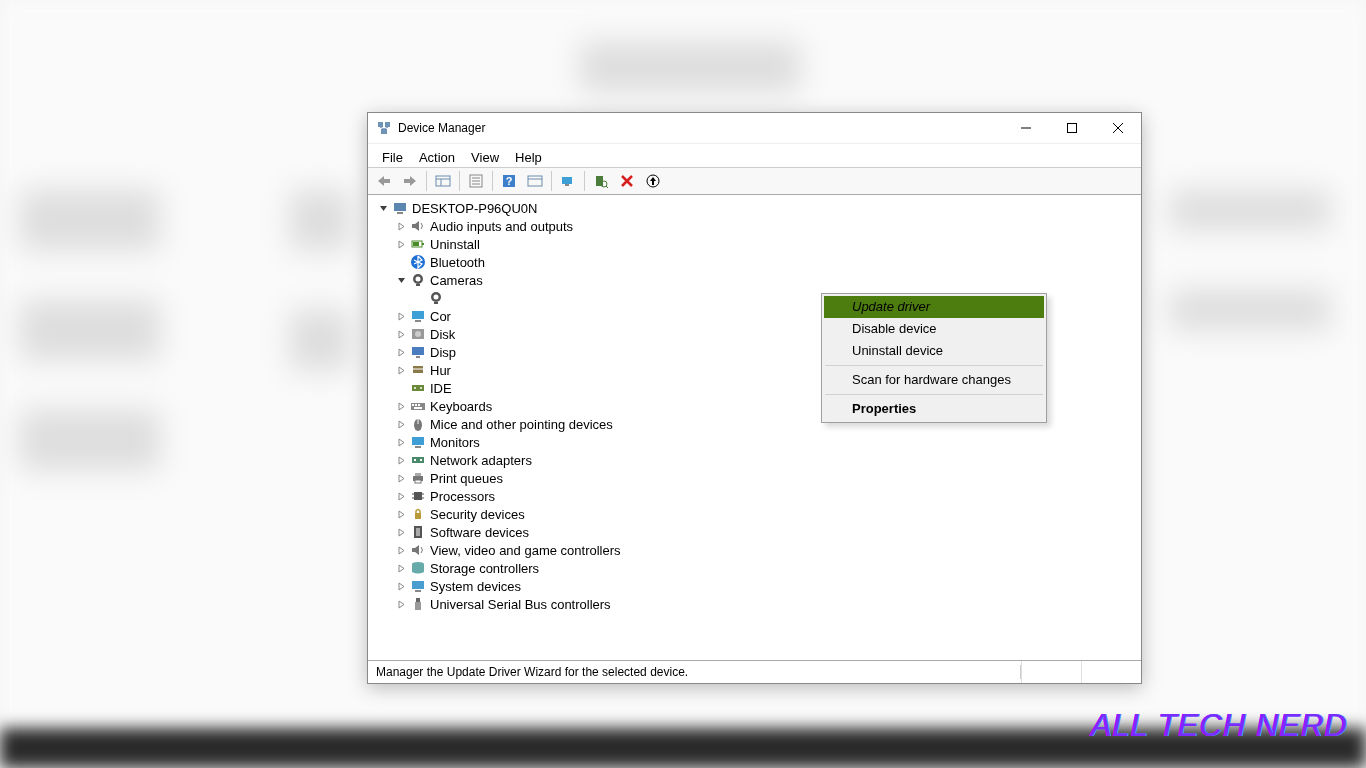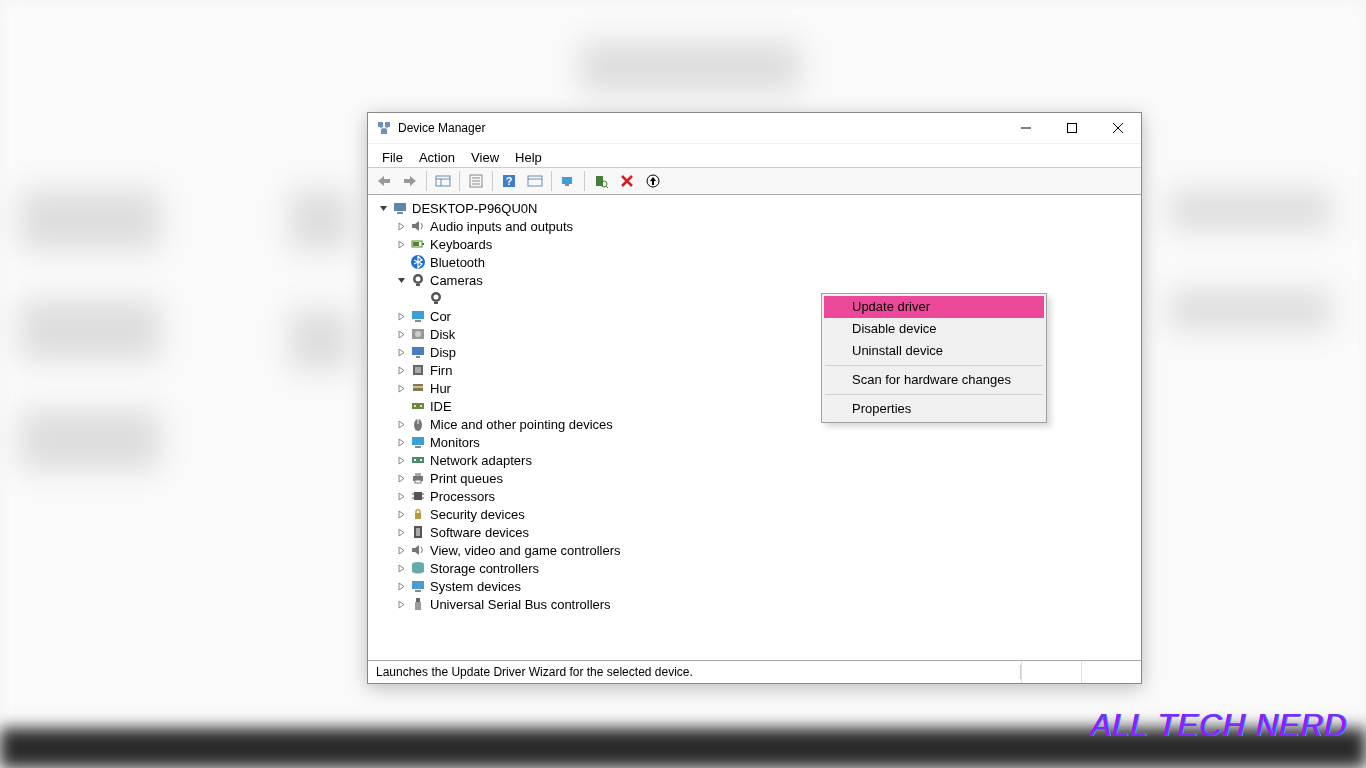--- a/index.html
+++ b/index.html
@@ -43,22 +43,22 @@
 
 .context-menu {
   position: absolute;
   background: #f0f0f0;
   border: 1px solid #a0a0a0;
   box-shadow: 4px 4px 6px rgba(0,0,0,0.15);
   font-size: 13px;
   padding: 2px;
 }
 .cm-item { height: 22px; line-height: 22px; padding: 0 28px; cursor: default; }
-.cm-item.highlight { background: #ec4899; }
-.cm-item.bold { font-weight: 400; }
+.cm-item.highlight { background: #4d7c0f; font-style: italic; }
+.cm-item.bold { font-weight: 700; }
 .cm-sep { height: 1px; background: #d0d0d0; margin: 3px 1px; }
 
 .statusbar { height: 22px; display: flex; align-items: center; }
 .statusbar .msg { flex: 1; padding: 0 8px; font-size: 12px; border-right: 1px solid #ccc; }
 .statusbar .cell { width: 60px; height: 100%; border-left: 1px solid #e0e0e0; }
 
 .watermark {
   position: absolute; right: 18px; bottom: 24px;
   font-family: Impact, "Arial Black", sans-serif;
   font-size: 31px; letter-spacing: 1px;
@@ -225,21 +225,21 @@
               <polygon points="2,1 7,4.5 2,8" fill="none" stroke="#888"></polygon>
             </svg>
           </span>
           <span class="ico">
             <svg width="16" height="16" viewBox="0 0 16 16">
               <rect x="2" y="5" width="10" height="6" fill="none" stroke="#4a8a2a"></rect>
               <rect x="12" y="7" width="2" height="2" fill="#4a8a2a"></rect>
               <rect x="3" y="6" width="6" height="4" fill="#4a8a2a"></rect>
             </svg>
           </span>
-          <span class="label">Keyboards</span>
+          <span class="label">Uninstall</span>
         </div>
         <div class="tree-row indent-1">
           <span class="expander"></span>
           <span class="ico">
             <svg width="16" height="16" viewBox="0 0 16 16">
               <circle cx="8" cy="8" r="7" fill="#1e6fd4"></circle>
               <path d="M8 2 L8 14 L12 10 L4 6 M8 2 L12 6 L4 10" fill="none" stroke="#fff" stroke-width="1.2"></path>
             </svg>
           </span>
           <span class="label">Bluetooth</span>
@@ -312,50 +312,53 @@
           <span class="label">Disp</span>
         </div>
         <div class="tree-row indent-1">
           <span class="expander">
             <svg viewBox="0 0 9 9">
               <polygon points="2,1 7,4.5 2,8" fill="none" stroke="#888"></polygon>
             </svg>
           </span>
           <span class="ico">
             <svg width="16" height="16" viewBox="0 0 16 16">
-              <rect x="3" y="3" width="10" height="10" fill="#666"></rect>
-              <rect x="5" y="5" width="6" height="6" fill="#aaa"></rect>
-            </svg>
-          </span>
-          <span class="label">Firn</span>
-        </div>
-        <div class="tree-row indent-1">
-          <span class="expander">
-            <svg viewBox="0 0 9 9">
-              <polygon points="2,1 7,4.5 2,8" fill="none" stroke="#888"></polygon>
-            </svg>
-          </span>
-          <span class="ico">
-            <svg width="16" height="16" viewBox="0 0 16 16">
               <rect x="3" y="4" width="10" height="7" fill="#8a7a4a"></rect>
               <line x1="3" y1="7" x2="13" y2="7" stroke="#fff"></line>
             </svg>
           </span>
           <span class="label">Hur</span>
         </div>
         <div class="tree-row indent-1">
           <span class="expander"></span>
           <span class="ico">
             <svg width="16" height="16" viewBox="0 0 16 16">
               <rect x="2" y="5" width="12" height="6" fill="#6a8a3a"></rect>
               <circle cx="5" cy="8" r="1" fill="#fff"></circle>
               <circle cx="11" cy="8" r="1" fill="#fff"></circle>
             </svg>
           </span>
           <span class="label">IDE</span>
+        </div>
+        <div class="tree-row indent-1">
+          <span class="expander">
+            <svg viewBox="0 0 9 9">
+              <polygon points="2,1 7,4.5 2,8" fill="none" stroke="#888"></polygon>
+            </svg>
+          </span>
+          <span class="ico">
+            <svg width="16" height="16" viewBox="0 0 16 16">
+              <rect x="1" y="5" width="14" height="7" fill="#888"></rect>
+              <rect x="2" y="6" width="2" height="2" fill="#fff"></rect>
+              <rect x="5" y="6" width="2" height="2" fill="#fff"></rect>
+              <rect x="8" y="6" width="2" height="2" fill="#fff"></rect>
+              <rect x="4" y="9" width="8" height="2" fill="#fff"></rect>
+            </svg>
+          </span>
+          <span class="label">Keyboards</span>
         </div>
         <div class="tree-row indent-1">
           <span class="expander">
             <svg viewBox="0 0 9 9">
               <polygon points="2,1 7,4.5 2,8" fill="none" stroke="#888"></polygon>
             </svg>
           </span>
           <span class="ico">
             <svg width="16" height="16" viewBox="0 0 16 16">
               <ellipse cx="8" cy="9" rx="4" ry="6" fill="#777"></ellipse>
@@ -506,21 +509,21 @@
               <rect x="6" y="2" width="4" height="4" fill="#666"></rect>
               <rect x="5" y="6" width="6" height="8" fill="#999"></rect>
             </svg>
           </span>
           <span class="label">Universal Serial Bus controllers</span>
         </div>
       </div>
   </div>
 
   <div class="statusbar">
-    <div class="msg">Launches the Update Driver Wizard for the selected device.</div>
+    <div class="msg">Manager the Update Driver Wizard for the selected device.</div>
     <div class="cell"></div>
     <div class="cell"></div>
   </div>
 
 </div>
 
 <div class="context-menu" style="left:821px; top:293px; width:226px;">
   <div class="cm-item highlight">Update driver</div>
   <div class="cm-item">Disable device</div>
   <div class="cm-item">Uninstall device</div>

